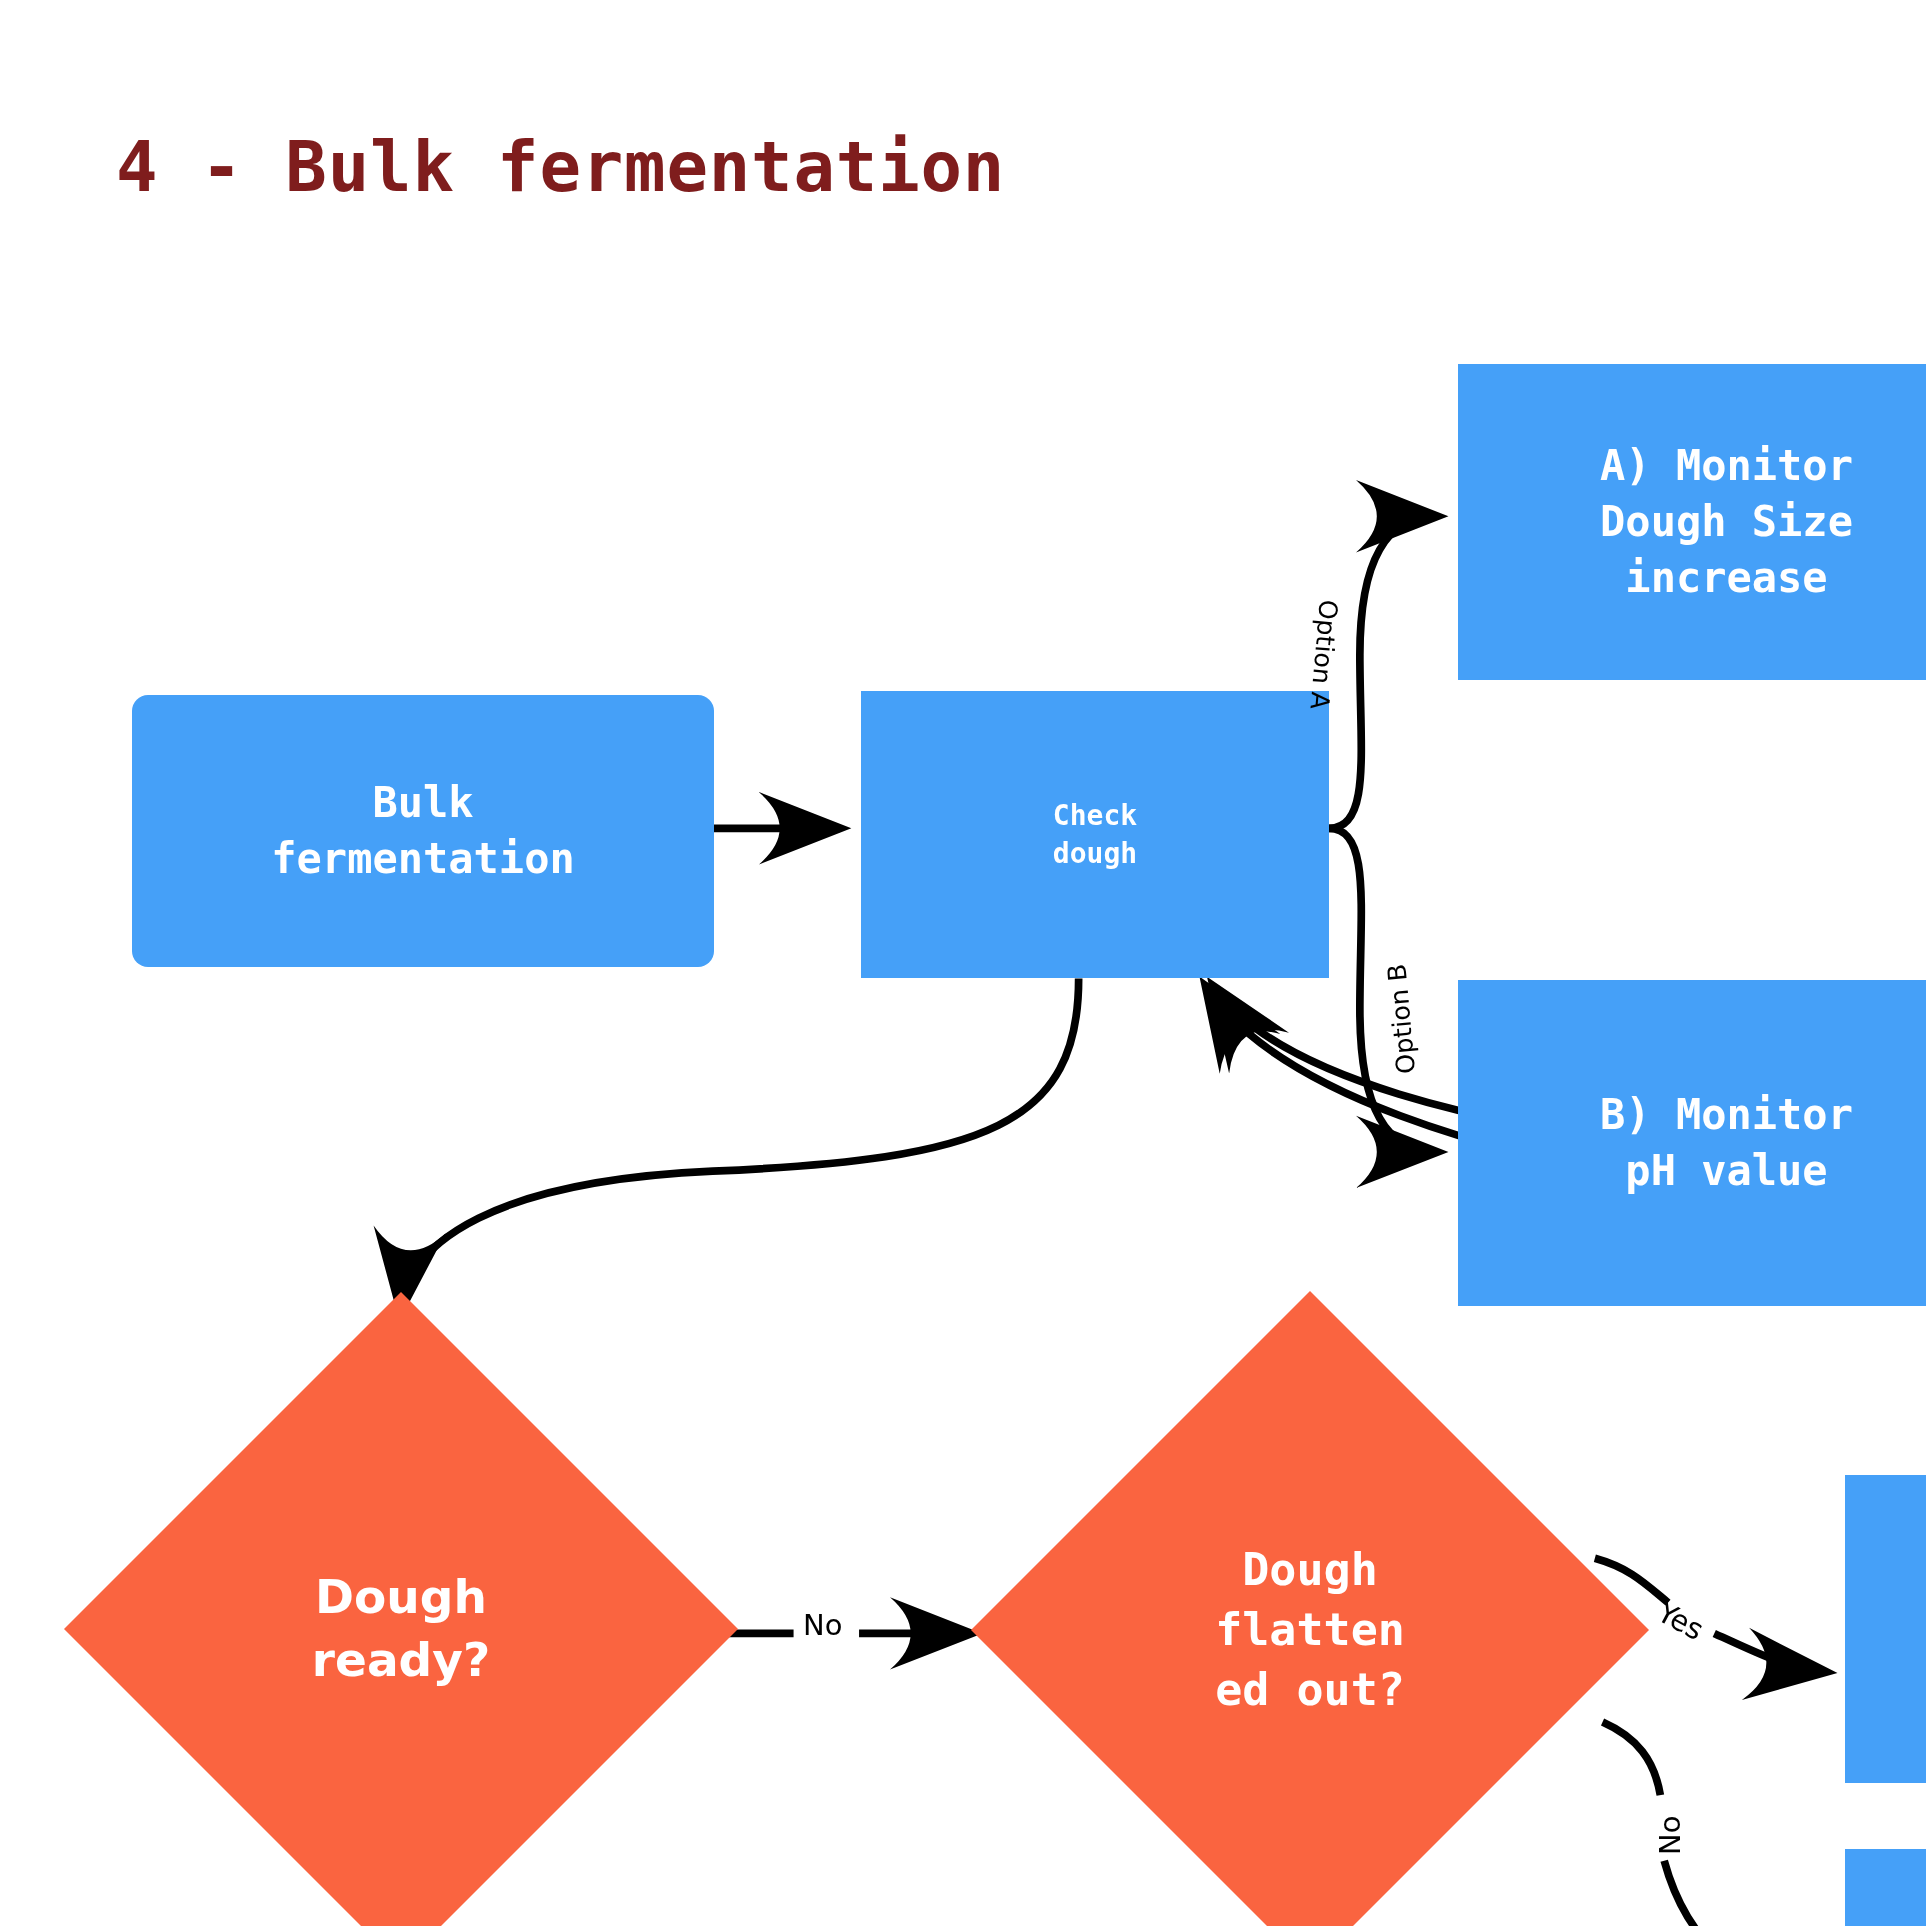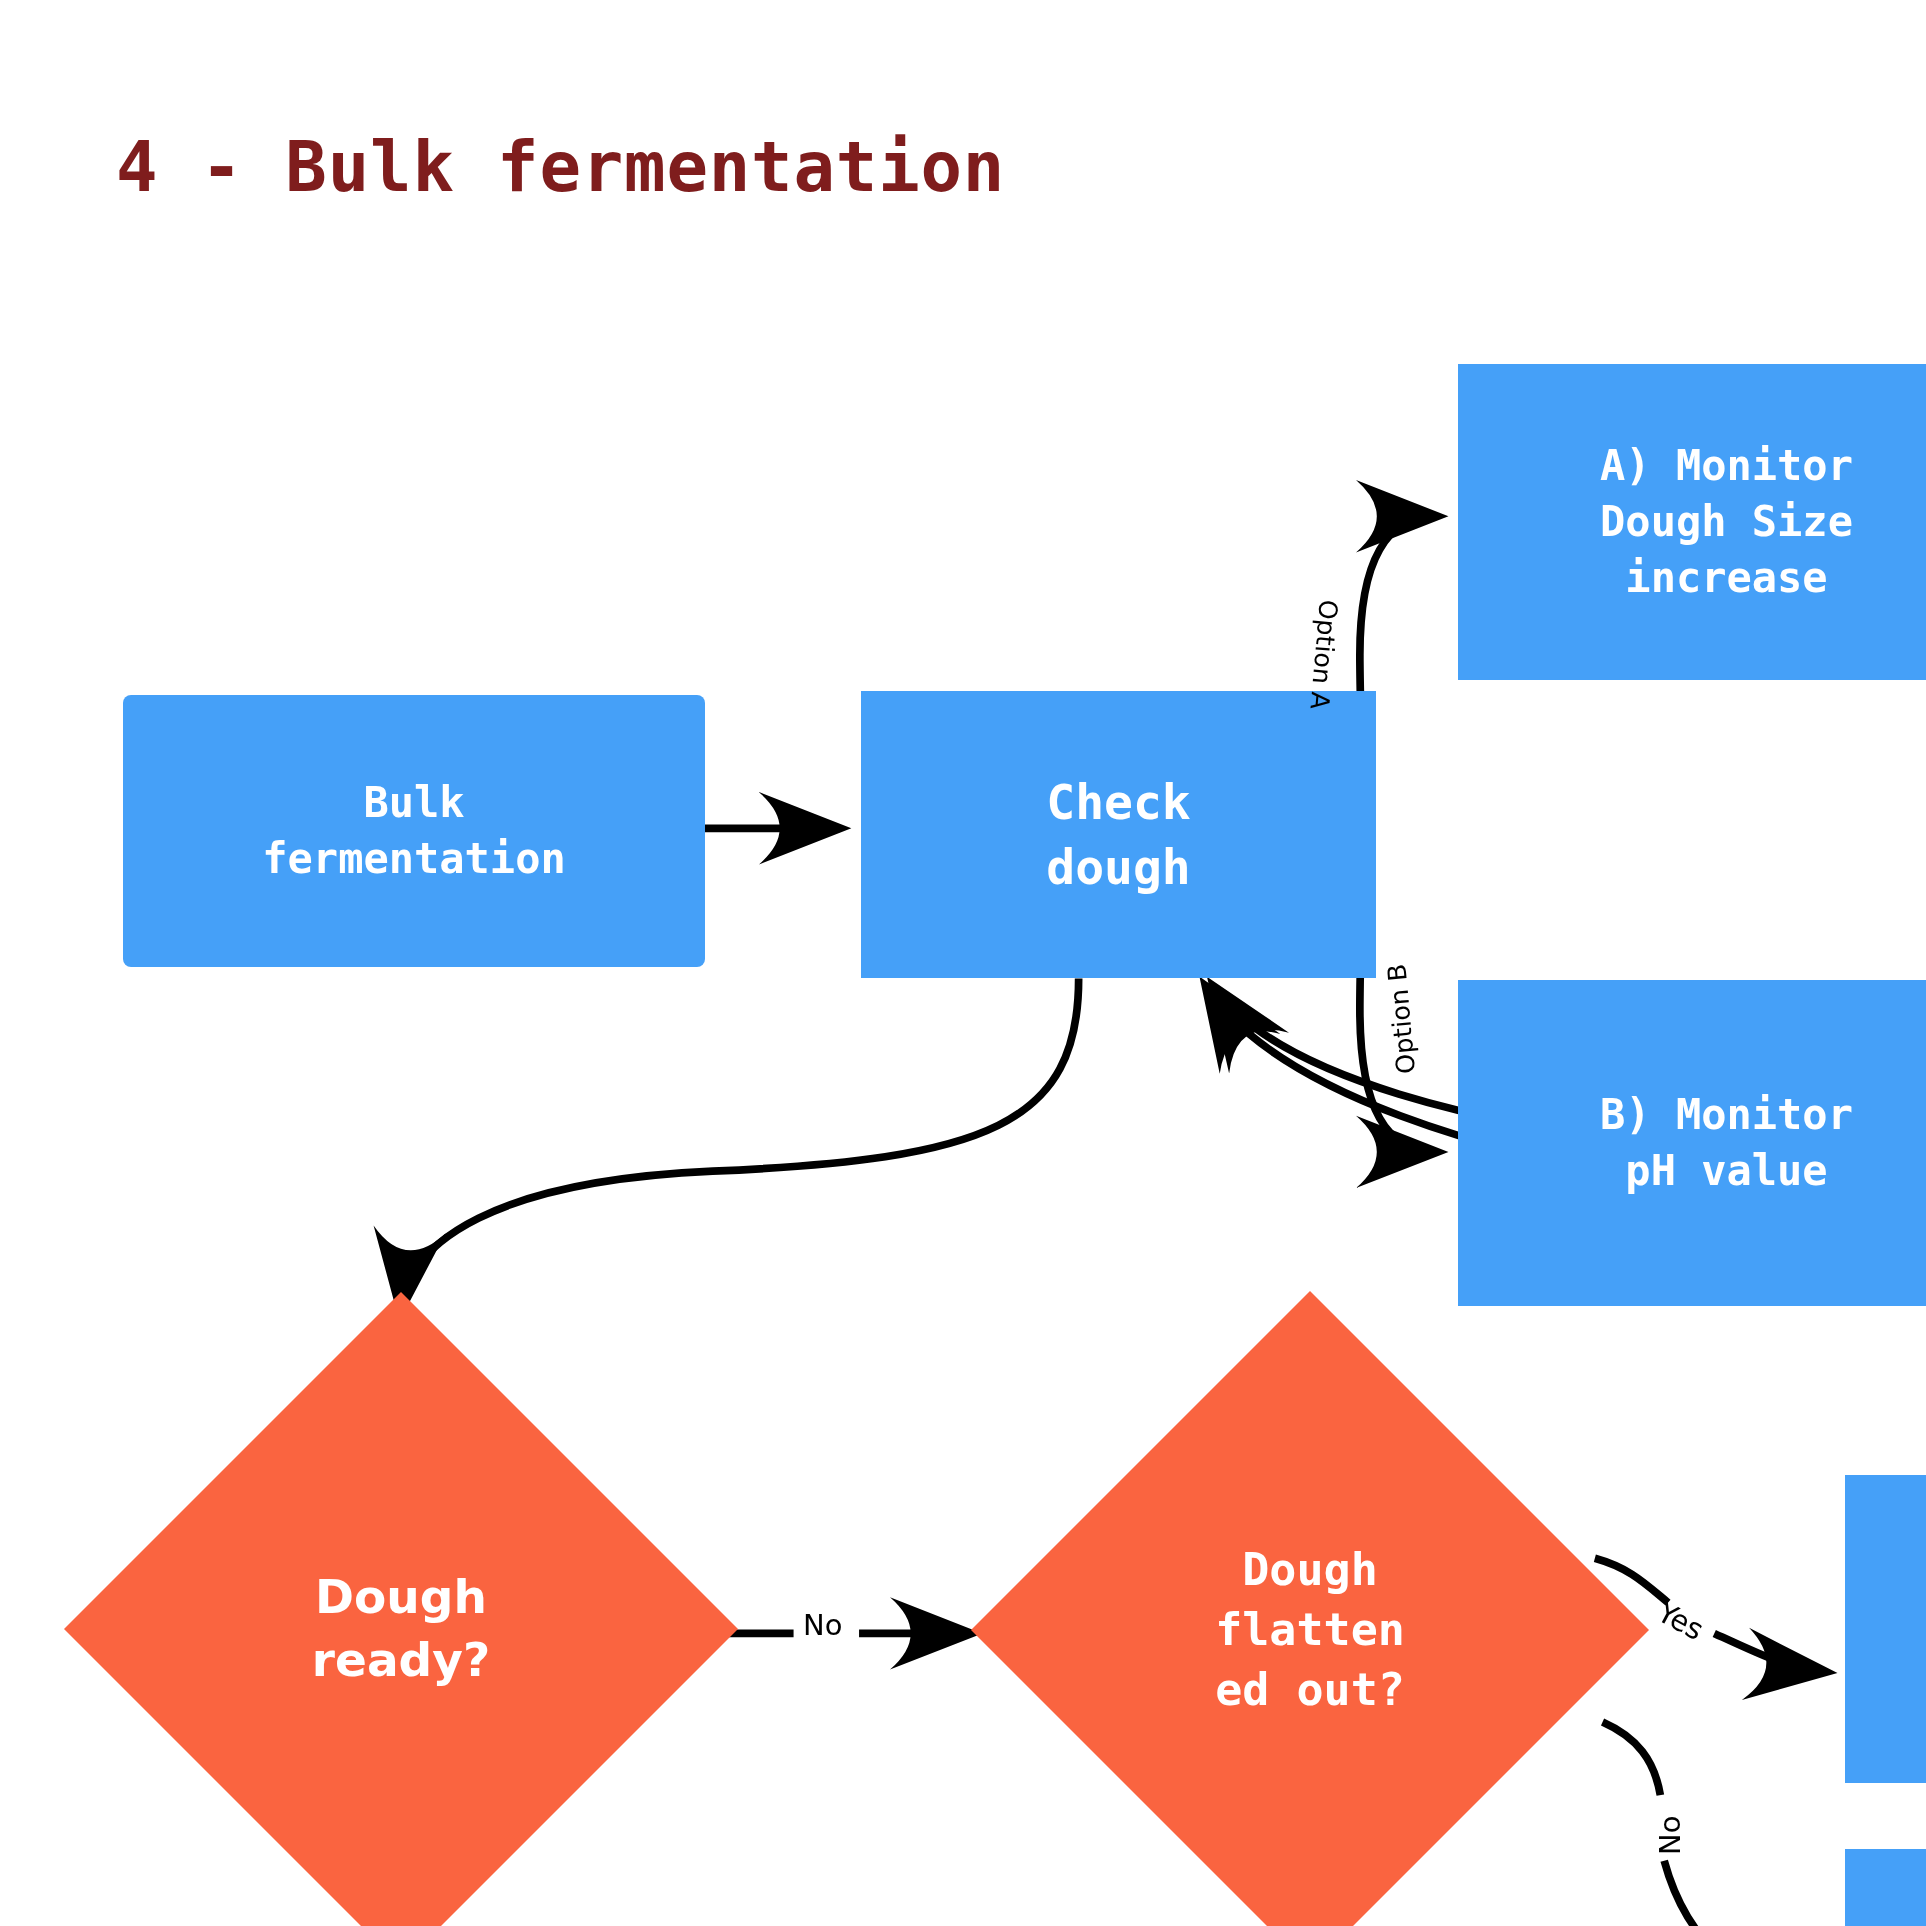--- a/index.html
+++ b/index.html
@@ -42,21 +42,21 @@
     justify-content: center;
     text-align: center;
     color: #ffffff;
     background: #45a0f8;
     font-family: "DejaVu Sans Mono", monospace;
     font-weight: 700;
     line-height: 1.34;
     white-space: pre-line;
     z-index: 3;
   }
-  .node.rounded { border-radius: 8px; }
+  .node.rounded { border-radius: 16px; margin-left: 9px; }
 
   
   .diamond-wrap {
     position: absolute;
     z-index: 3;
   }
   .diamond-shape {
     position: absolute;
     left: 0; top: 0;
     width: 100%; height: 100%;
@@ -137,21 +137,21 @@
       <path d="M6020,4180 C6290,4170 6430,4020 6410,3760 C6390,3330 5780,3090 4600,3000 C3800,2940 3300,2780 3150,2560" marker-end="url(#arw)"></path>
 
       
       <path d="M6020,5090 C6360,5090 6570,4830 6560,4380 C6550,3760 5830,3290 4620,3120 C3810,3010 3300,2820 3130,2560" marker-end="url(#arw)"></path>
     </g>
   </svg>
 
   <div class="node rounded" style="left:123px; top:695px; width:582px; height:272px; font-size:42px;">Bulk
 fermentation</div>
 
-  <div class="node" style="left:861px; top:691px; width:515px; height:287px; font-size:48px;">Check
+  <div class="node" style="left:861px; top:691px; width:468px; height:287px; font-size:28px;">Check
 dough</div>
 
   <div class="node" style="left:1458px; top:364px; width:537px; height:316px; font-size:42px;">A) Monitor
 Dough Size
 increase</div>
 
   <div class="node" style="left:1458px; top:980px; width:537px; height:326px; font-size:42px;">B) Monitor
 pH value</div>
 
   <div class="node" style="left:1845px; top:1475px; width:472px; height:308px; font-size:42px;">Stretch

